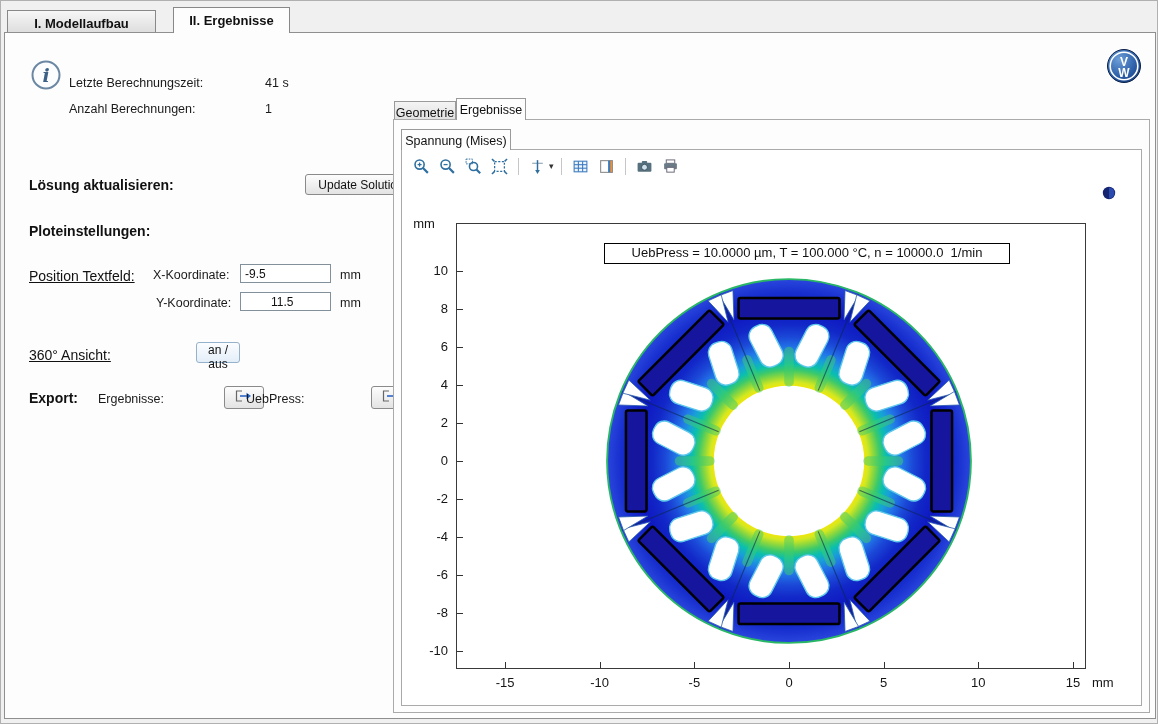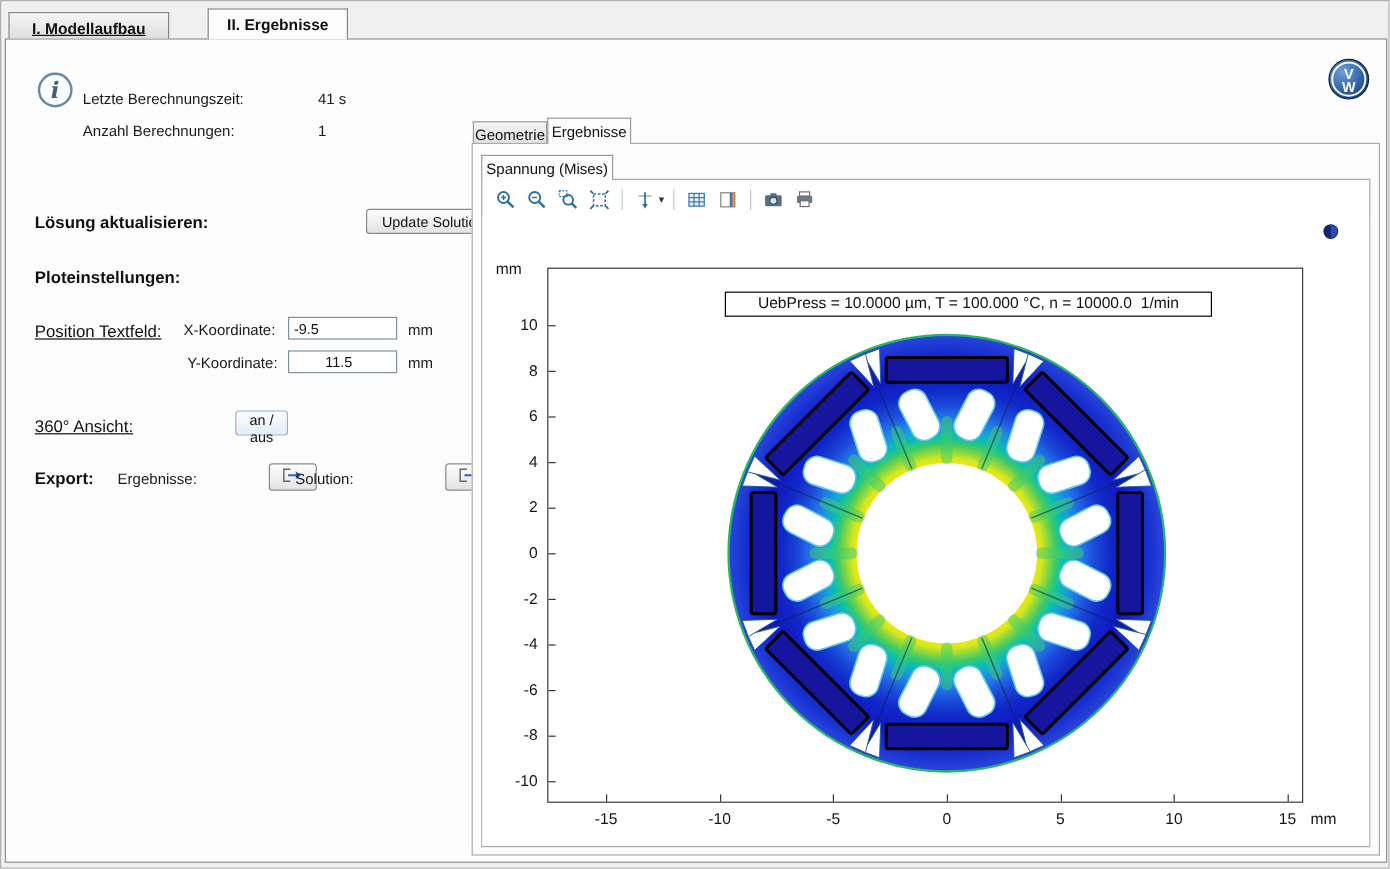--- a/index.html
+++ b/index.html
@@ -45,21 +45,21 @@
   .tickmark-x{position:absolute;top:481px;width:1px;height:6px;background:#333;}
   .tickmark-y{position:absolute;left:55px;width:6px;height:1px;background:#333;}
 </style>
 </head>
 <body>
 
 <div class="app">
 
   <div class="main-frame"></div>
 
-  <div class="tab" style="left:6px;top:9px;width:134px;height:22px;text-decoration:underline;">I. Modellaufbau</div>
+  <div class="tab" style="left:6px;top:9px;width:149px;height:22px;">I. Modellaufbau</div>
   <div class="tab active" style="left:140px;top:6px;width:117px;height:26px;">II. Ergebnisse</div>
 
   <svg style="position:absolute;left:29px;top:58px;" width="32" height="32" viewBox="0 0 32 32">
     <circle cx="16" cy="16" r="13.5" fill="#fcfdfe" stroke="#6b87a3" stroke-width="2"></circle>
     <text x="16" y="23" text-anchor="middle" font-family="'DejaVu Serif',serif" font-style="italic" font-weight="bold" font-size="19" fill="#3d6186">i</text>
   </svg>
   <span class="lbl" style="left:68px;top:75px;">Letzte Berechnungszeit:</span>
   <span class="lbl" style="left:264px;top:75px;">41 s</span>
   <span class="lbl" style="left:68px;top:101px;">Anzahl Berechnungen:</span>
   <span class="lbl" style="left:264px;top:101px;">1</span>
@@ -82,21 +82,21 @@
 
   <span class="lbl-b" style="left:28px;top:389px;">Export:</span>
   <span class="lbl" style="left:97px;top:391px;">Ergebnisse:</span>
   <button class="btn" style="left:185px;top:385px;width:40px;height:23px;">
     <svg width="18" height="12" viewBox="0 0 18 12">
       <path d="M7 1 H1.5 V11 H7" fill="none" stroke="#666" stroke-width="1.2"></path>
       <line x1="5" y1="6" x2="12.5" y2="6" stroke="#2a66c8" stroke-width="1.6"></line>
       <path d="M11.5 2.8 L16 6 L11.5 9.2 Z" fill="#2a66c8"></path>
     </svg>
   </button>
-  <span class="lbl" style="left:245px;top:391px;">Solution:</span>
+  <span class="lbl" style="left:245px;top:391px;">UebPress:</span>
   <button class="btn" style="left:332px;top:385px;width:40px;height:23px;">
     <svg width="18" height="12" viewBox="0 0 18 12">
       <path d="M7 1 H1.5 V11 H7" fill="none" stroke="#666" stroke-width="1.2"></path>
       <line x1="5" y1="6" x2="12.5" y2="6" stroke="#2a66c8" stroke-width="1.6"></line>
       <path d="M11.5 2.8 L16 6 L11.5 9.2 Z" fill="#2a66c8"></path>
     </svg>
   </button>
 
   <svg style="position:absolute;left:1105px;top:47px;" width="36" height="36" viewBox="0 0 36 36">
     <defs>

